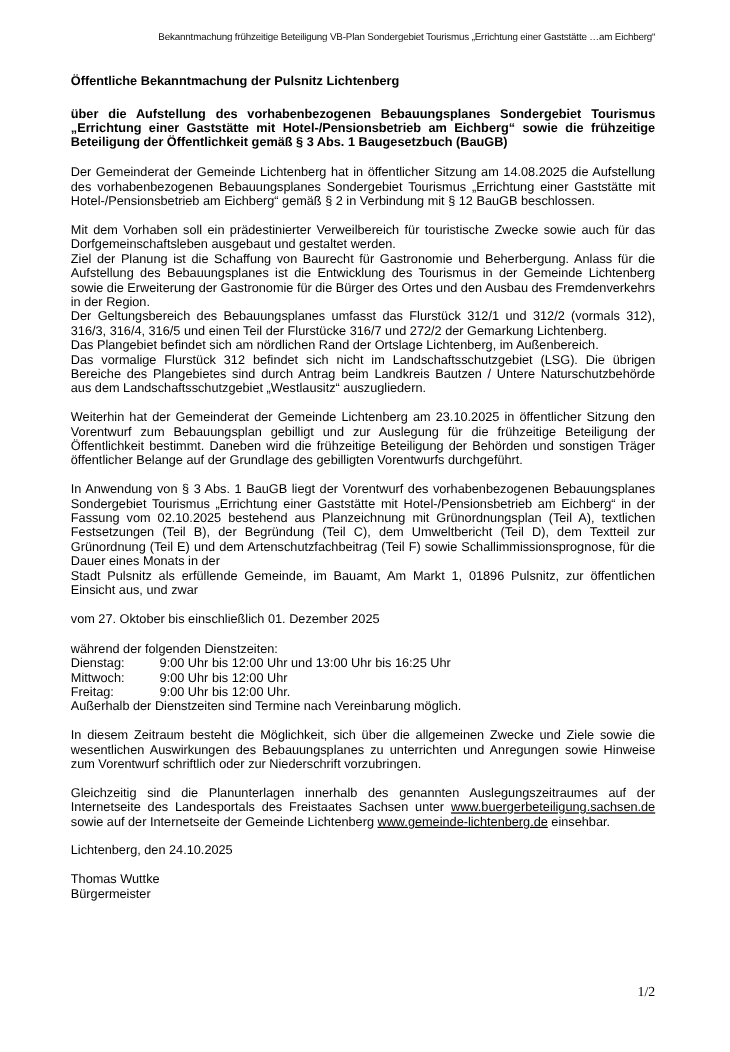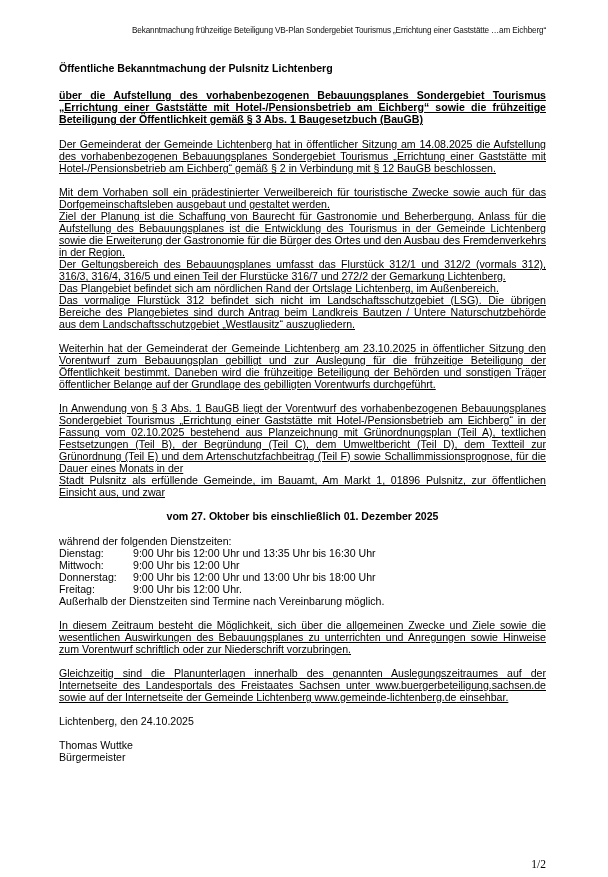--- a/index.html
+++ b/index.html
@@ -1,30 +1,30 @@
 <!DOCTYPE html>
 <html><head>
   <meta charset="utf-8">
   <style>
     html, body { margin: 0; padding: 0; background: #ffffff; }
     body { width: 608px; height: 877px; position: relative; overflow: hidden; font-family: "Liberation Sans", sans-serif; color: #000; }
     .page { position: absolute; left: 0; top: 0; width: 608px; height: 877px; background: #fff; }
     .running-header { position: absolute; top: 26px; right: 62px; font-size: 8.2px; letter-spacing: -0.15px; color: #111; white-space: nowrap; }
     .content { position: absolute; left: 59px; top: 62px; width: 487px; font-size: 10.6px; line-height: 12px; }
     .content p { margin: 0; }
-    .justify { text-align: justify; text-align-last: left; text-decoration: underline; }
+    .justify { text-align: justify; text-align-last: left; }
     .title { font-weight: bold; font-size: 10.6px; margin-bottom: 15px !important; }
     .subject { font-weight: bold; margin-bottom: 13px !important; }
     .gap { margin-bottom: 12px !important; }
-    .period { font-weight: bold; text-align: center; margin: 0 0 13px 0 !important; }
+    .period { font-weight: normal; text-align: left; margin: 0 0 13px 0 !important; }
     .schedule { margin: 0; }
     .schedule-row { display: flex; }
     .schedule-day { width: 74px; flex: none; }
     a.link { color: #000; text-decoration: underline; }
-    .page-number { position: absolute; right: 62px; top: 858px; font-family: "Liberation Serif", serif; font-size: 11.5px; }
+    .page-number { position: absolute; right: 62px; top: 821px; font-family: "Liberation Serif", serif; font-size: 11.5px; }
   </style>
 </head>
 <body>
 
 <div class="page">
   <div class="running-header">Bekanntmachung frühzeitige Beteiligung VB-Plan Sondergebiet Tourismus „Errichtung einer Gaststätte …am Eichberg“</div>
 
   <div class="content">
     <p class="title">Öffentliche Bekanntmachung der Pulsnitz Lichtenberg</p>
     <p class="subject justify">über die Aufstellung des vorhabenbezogenen Bebauungsplanes Sondergebiet Tourismus „Errichtung einer Gaststätte mit Hotel-/Pensionsbetrieb am Eichberg“ sowie die frühzeitige Beteiligung der Öffentlichkeit gemäß § 3 Abs. 1 Baugesetzbuch (BauGB)</p>
@@ -41,29 +41,25 @@
 
     <p class="justify">In Anwendung von § 3 Abs. 1 BauGB liegt der Vorentwurf des vorhabenbezogenen Bebauungsplanes Sondergebiet Tourismus „Errichtung einer Gaststätte mit Hotel-/Pensionsbetrieb am Eichberg“  in der Fassung vom 02.10.2025 bestehend aus Planzeichnung mit Grünordnungsplan (Teil A), textlichen Festsetzungen (Teil B), der Begründung (Teil C), dem Umweltbericht (Teil D), dem Textteil zur Grünordnung (Teil E) und dem Artenschutzfachbeitrag (Teil F) sowie Schallimmissionsprognose, für die Dauer eines Monats in der</p>
     <p class="justify gap">Stadt Pulsnitz als erfüllende Gemeinde, im Bauamt, Am Markt 1, 01896 Pulsnitz, zur öffentlichen Einsicht aus, und zwar</p>
 
     <p class="period">vom 27. Oktober bis einschließlich 01. Dezember 2025</p>
 
     <p>während der folgenden Dienstzeiten:</p>
     <div class="schedule">
       <div class="schedule-row">
         <span class="schedule-day">Dienstag:</span>
-        <span>9:00 Uhr bis 12:00 Uhr und 13:35 Uhr bis 16:30 Uhr</span>
+        <span>9:00 Uhr bis 12:00 Uhr und 13:00 Uhr bis 16:25 Uhr</span>
       </div>
       <div class="schedule-row">
         <span class="schedule-day">Mittwoch:</span>
         <span>9:00 Uhr bis 12:00 Uhr</span>
-      </div>
-      <div class="schedule-row">
-        <span class="schedule-day">Donnerstag:</span>
-        <span>9:00 Uhr bis 12:00 Uhr und 13:00 Uhr bis 18:00 Uhr</span>
       </div>
       <div class="schedule-row">
         <span class="schedule-day">Freitag:</span>
         <span>9:00 Uhr bis 12:00 Uhr.</span>
       </div>
     </div>
     <p class="gap">Außerhalb der Dienstzeiten sind Termine nach Vereinbarung möglich.</p>
 
     <p class="justify gap">In diesem Zeitraum besteht die Möglichkeit, sich über die allgemeinen Zwecke und Ziele sowie die wesentlichen Auswirkungen des Bebauungsplanes zu unterrichten und Anregungen sowie Hinweise zum Vorentwurf schriftlich oder zur Niederschrift vorzubringen.</p>
 

